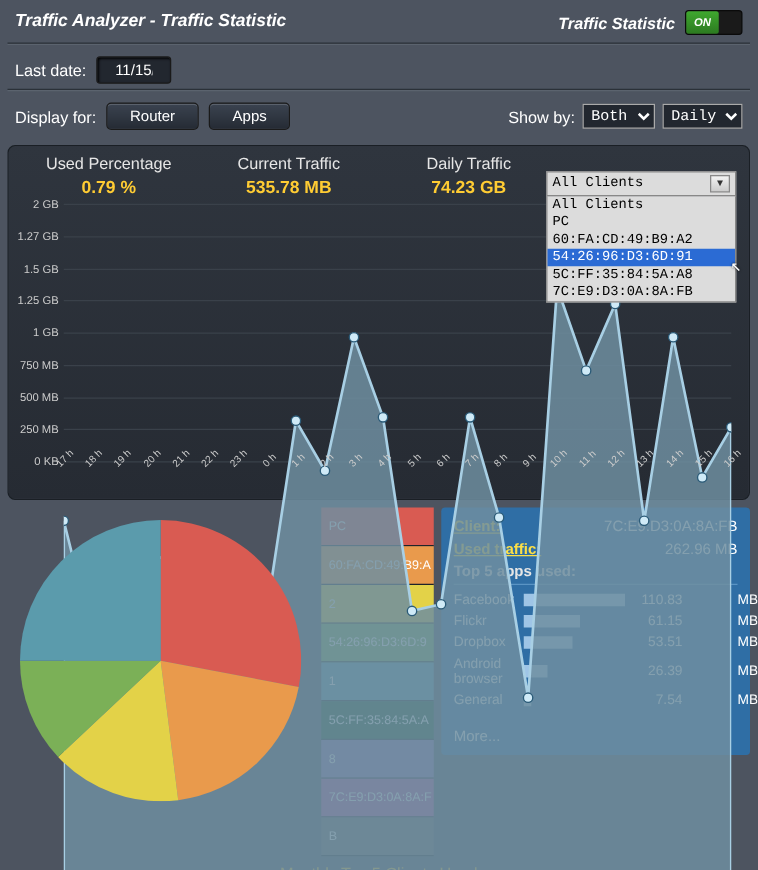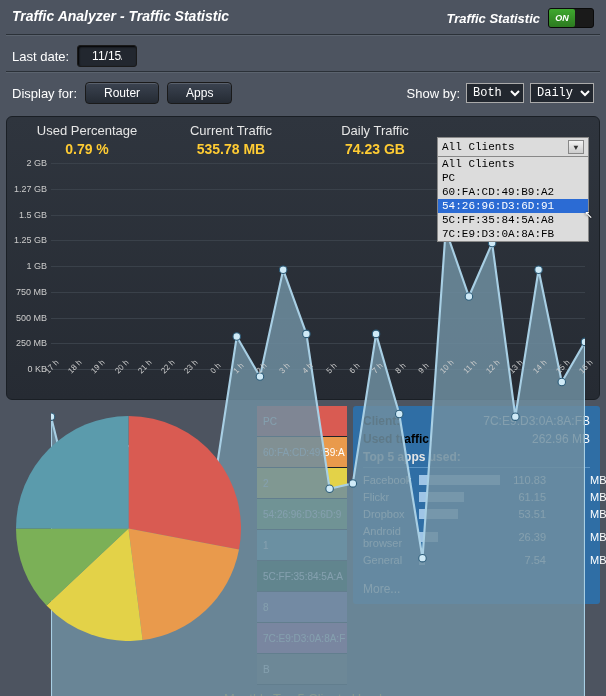--- a/index.html
+++ b/index.html
@@ -125,21 +125,21 @@
     color:#fff;
   }
   .info-panel {
     flex:1;
     background:#2f6ea5;
     border-radius:3px;
     padding:8px 10px;
     font-size:12px;
   }
   .info-row { display:flex; justify-content:space-between; margin-bottom:4px;}
-  .info-label { color:#000000; font-weight:bold;}
+  .info-label { color:#fde047; font-weight:bold;text-decoration:underline;}
   .info-val { color:#fff; }
   .apps-title { color:#e5e5e5; font-weight:bold; margin:4px 0 3px 0;}
   .apps-hr { border-top:1px solid #5a94c4; margin-bottom:6px;}
   .app-row { display:flex; align-items:center; margin-bottom:5px; font-size:11px;}
   .app-name { width:56px; color:#fff;}
   .app-bar-wrap { flex:1; height:10px; }
   .app-bar { height:10px; background:#9fc5e6;}
   .app-val { width:46px; text-align:right; color:#fff;}
   .app-unit { width:24px; text-align:right; color:#fff;padding-left:44px;}
   .more-link { color:#fff; cursor:pointer; margin-top:16px;}

